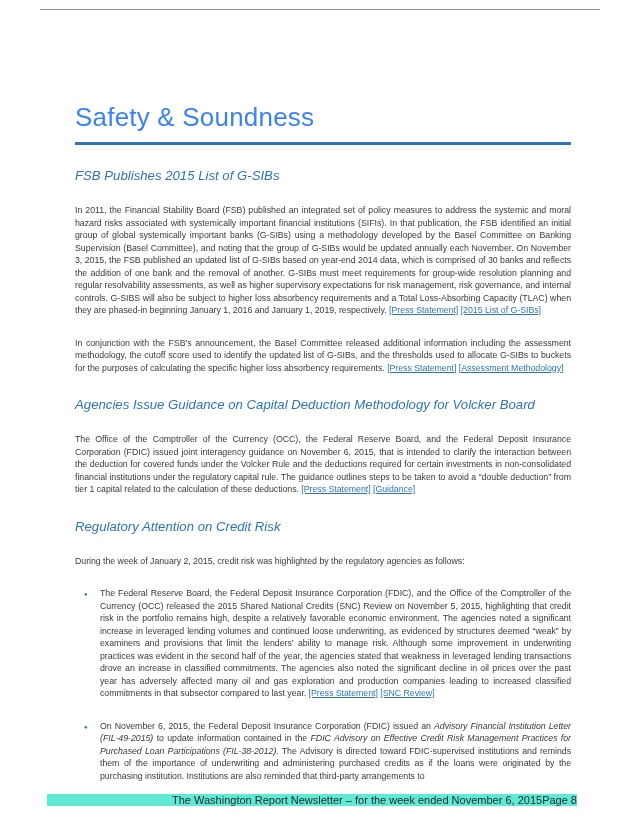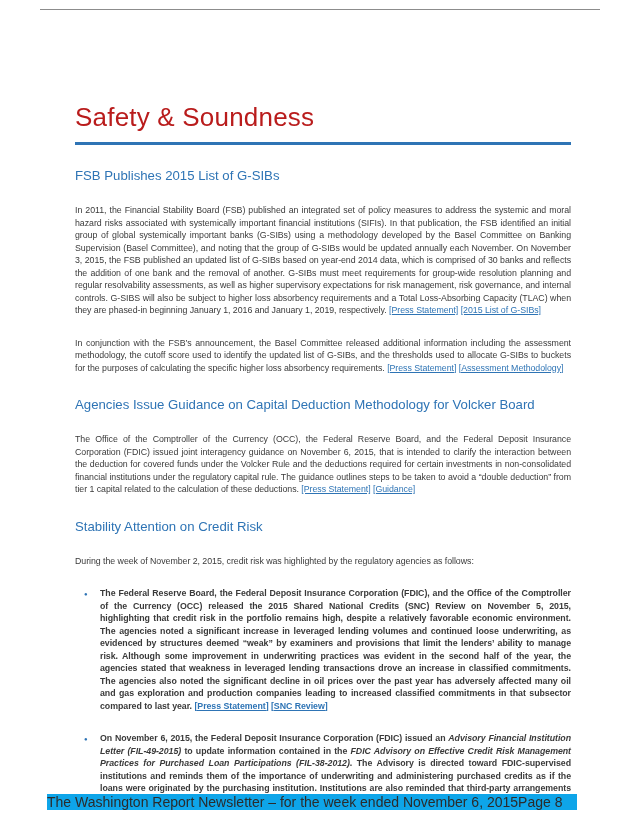--- a/index.html
+++ b/index.html
@@ -11,45 +11,45 @@
   }
   .page { position:absolute; inset:0; background:#ffffff; }
   .top-rule {
     position:absolute; top:9px; left:40px; right:40px;
     height:1px; background:#8c8c8c;
   }
   .content { position:absolute; top:0; left:75px; right:69px; }
   .doc-title {
     margin-top:102px;
     font-size:26px; font-weight:400; line-height:30px;
-    color:#b91c1c; letter-spacing:0.2px;
+    color:#3b82f6; letter-spacing:0.2px;
   }
   .title-rule { height:3px; background:#2E74B5; margin-top:10px; }
   h2.sec-heading {
     font-size:13.2px; font-weight:400; line-height:16px;
-    color:#2E74B5; margin-top:23px; margin-bottom:7px;
+    color:#2E74B5; margin-top:23px; margin-bottom:7px;font-style:italic;
   }
   p.body, ul.bullets li {
     font-size:8.8px; line-height:12.5px; letter-spacing:-0.04px;
     color:#3a3a3a; text-align:justify;margin-top:20px;
   }
   p.body { margin-bottom:9px; }
   p.intro { margin-bottom:4px; }
   a.doc-link { color:#2E74B5; text-decoration:underline; cursor:pointer; }
   ul.bullets { list-style:none; margin-top:1px; }
-  ul.bullets li { position:relative; padding-left:25px; margin-bottom:3px;font-weight:bold; }
+  ul.bullets li { position:relative; padding-left:25px; margin-bottom:3px; }
   ul.bullets li::before {
     content:"●"; position:absolute; left:9px; top:1px;
     font-size:6px; line-height:12px; color:#2E74B5;
   }
   .it { font-style:italic; }
   .footer {
     position:absolute; left:47px; right:63px; top:794px;
-    display:flex; justify-content:flex-start;
-    font-size:14px; color:#2b2b2b; background:#0ea5e9;
+    display:flex; justify-content:flex-end;
+    font-size:11px; color:#2b2b2b; background:#5eead4;
   }
 </style>
 </head>
 <body>
 
 <div class="page">
 
   <div class="top-rule"></div>
 
   <div class="content">
@@ -62,22 +62,22 @@
       <p class="body"><span>In 2011, the Financial Stability Board (FSB) published an integrated set of policy measures to address the systemic and moral hazard risks associated with systemically important financial institutions (SIFIs).  In that publication, the FSB identified an initial group of global systemically important banks (G-SIBs) using a methodology developed by the Basel Committee on Banking Supervision (Basel Committee), and noting that the group of G-SIBs would be updated annually each November.  On November 3, 2015, the FSB published an updated list of G-SIBs based on year-end 2014 data, which is comprised of 30 banks and reflects the addition of one bank and the removal of another.  G-SIBs must meet requirements for group-wide resolution planning and regular resolvability assessments, as well as higher supervisory expectations for risk management, risk governance, and internal controls.  G-SIBS will also be subject to higher loss absorbency requirements and a Total Loss-Absorbing Capacity (TLAC) when they are phased-in beginning January 1, 2016 and January 1, 2019, respectively.  </span><a href="#" class="doc-link">[Press Statement]</a><span>  </span><a href="#" class="doc-link">[2015 List of G-SIBs]</a></p>
       <p class="body"><span>In conjunction with the FSB’s announcement, the Basel Committee released additional information including the assessment methodology, the cutoff score used to identify the updated list of G-SIBs, and the thresholds used to allocate G-SIBs to buckets for the purposes of calculating the specific higher loss absorbency requirements.   </span><a href="#" class="doc-link">[Press Statement]</a><span>  </span><a href="#" class="doc-link">[Assessment Methodology]</a></p>
     </section>
 
     <section>
       <h2 class="sec-heading">Agencies Issue Guidance on Capital Deduction Methodology for Volcker Board</h2>
       <p class="body"><span>The Office of the Comptroller of the Currency (OCC), the Federal Reserve Board, and the Federal Deposit Insurance Corporation (FDIC) issued joint interagency guidance on November 6, 2015, that is intended to clarify the interaction between the deduction for covered funds under the Volcker Rule and the deductions required for certain investments in non-consolidated financial institutions under the regulatory capital rule.  The guidance outlines steps to be taken to avoid a “double deduction” from tier 1 capital related to the calculation of these deductions.  </span><a href="#" class="doc-link">[Press Statement]</a><span>  </span><a href="#" class="doc-link">[Guidance]</a></p>
     </section>
 
     <section>
-      <h2 class="sec-heading">Stability Attention on Credit Risk</h2>
-      <p class="body intro">During the week of November 2, 2015, credit risk was highlighted by the regulatory agencies as follows:</p>
+      <h2 class="sec-heading">Regulatory Attention on Credit Risk</h2>
+      <p class="body intro">During the week of January 2, 2015, credit risk was highlighted by the regulatory agencies as follows:</p>
       <ul class="bullets">
         <li><span>The Federal Reserve Board, the Federal Deposit Insurance Corporation (FDIC), and the Office of the Comptroller of the Currency (OCC) released the 2015 Shared National Credits (SNC) Review on November 5, 2015, highlighting that credit risk in the portfolio remains high, despite a relatively favorable economic environment.  The agencies noted a significant increase in leveraged lending volumes and continued loose underwriting, as evidenced by structures deemed “weak” by examiners and provisions that limit the lenders’ ability to manage risk.  Although some improvement in underwriting practices was evident in the second half of the year, the agencies stated that weakness in leveraged lending transactions drove an increase in classified commitments.  The agencies also noted the significant decline in oil prices over the past year has adversely affected many oil and gas exploration and production companies leading to increased classified commitments in that subsector compared to last year.  </span><a href="#" class="doc-link">[Press Statement]</a><span>  </span><a href="#" class="doc-link">[SNC Review]</a></li>
         <li><span>On November 6, 2015, the Federal Deposit Insurance Corporation (FDIC) issued an </span><span class="it">Advisory Financial Institution Letter (FIL-49-2015)</span><span> to update information contained in the </span><span class="it">FDIC Advisory on Effective Credit Risk Management Practices for Purchased Loan Participations (FIL-38-2012)</span><span>.  The Advisory is directed toward FDIC-supervised institutions and reminds them of the importance of underwriting and administering purchased credits as if the loans were originated by the purchasing institution.  Institutions are also reminded that third-party arrangements to</span></li>
       </ul>
     </section>
 
   </div>
 
   <div class="footer">
     <span>The Washington Report Newsletter – for the week ended November 6, 2015</span>

